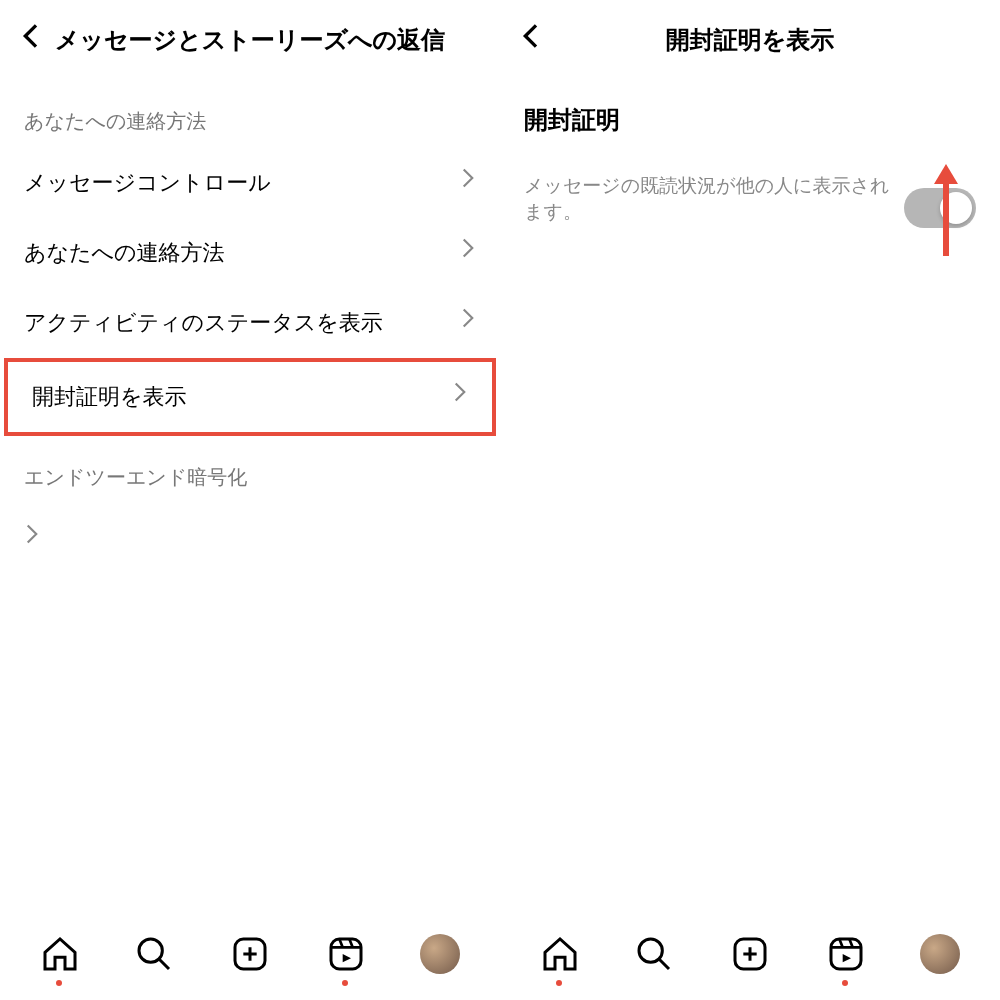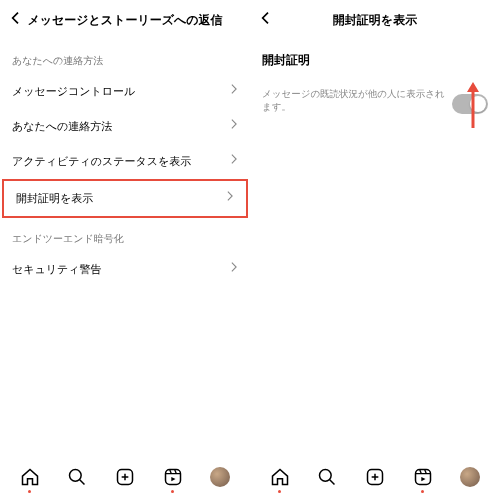--- a/index.html
+++ b/index.html
@@ -158,21 +158,20 @@
     <div class="row highlight">
       <span>開封証明を表示</span>
       <span class="chev"><svg viewBox="0 0 10 14">
             <path d="M2 1 L8 7 L2 13" fill="none" stroke-width="1.5"></path>
           </svg></span>
     </div>
 
     <div class="section-label">エンドツーエンド暗号化</div>
 
     <div class="row">
-      <span>セキュリティ警告</span>
       <span class="chev"><svg viewBox="0 0 10 14">
             <path d="M2 1 L8 7 L2 13" fill="none" stroke-width="1.5"></path>
           </svg></span>
     </div>
   </div>
 
   <div class="bottom-nav">
     <div class="nav-item">
       <svg viewBox="0 0 24 24">
           <path d="M3 11 L12 3 L21 11 V21 H15 V14 H9 V21 H3 Z" fill="none" stroke="#000" stroke-width="1.8"></path>

